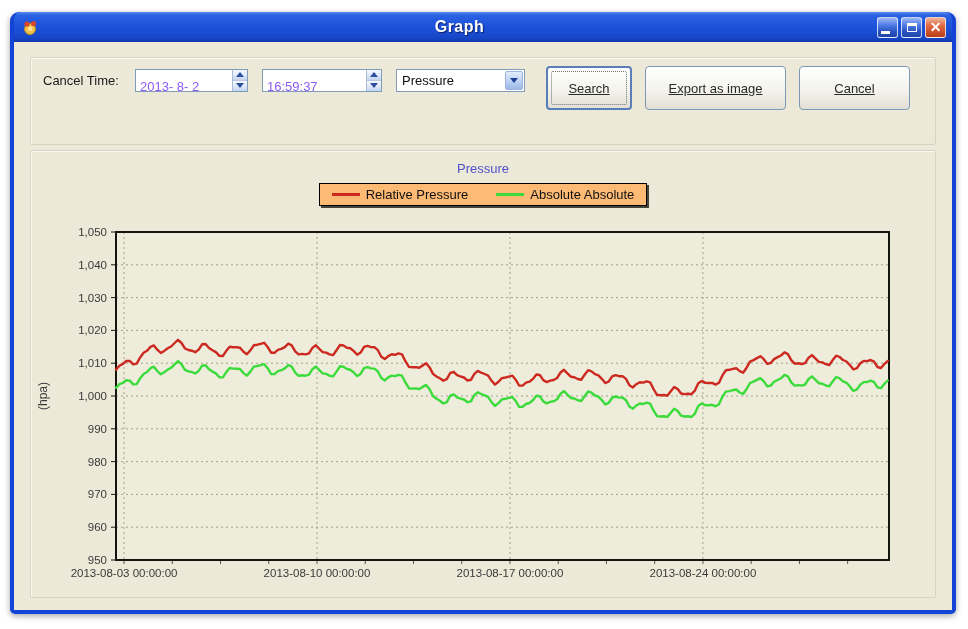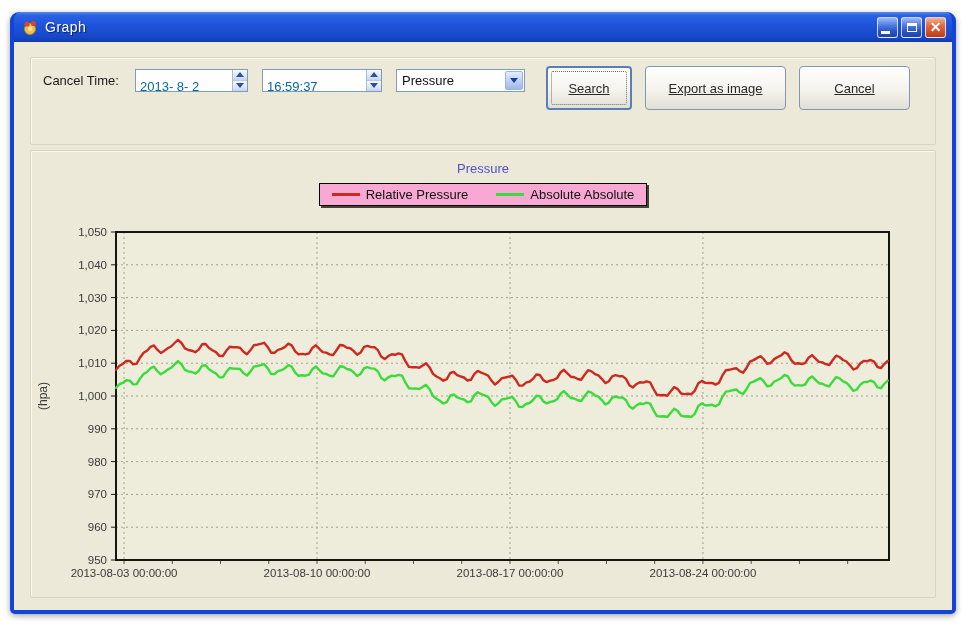--- a/index.html
+++ b/index.html
@@ -5,22 +5,22 @@
   * { margin:0; padding:0; box-sizing:border-box; }
   html,body { width:968px; height:629px; background:#ffffff; font-family:"Liberation Sans", sans-serif; overflow:hidden; }
 
   .window { position:absolute; left:10px; top:12px; width:946px; height:602px;
             background:#1444d6; border-radius:9px 9px 5px 5px; padding:0 4px 4px; 
             box-shadow:0 2px 6px rgba(0,0,0,.35); }
 
   .titlebar { height:30px; display:flex; align-items:center; padding:0 6px 0 8px;
               border-radius:7px 7px 0 0;
               background:linear-gradient(180deg,#5a8df0 0%,#2b63e4 10%,#1d53da 45%,#1747c8 85%,#0f3aae 100%); }
-  .titlebar-title { color:#ffffff; font-weight:normal; font-size:14px; letter-spacing:.5px;
-                    text-shadow:1px 1px 1px rgba(0,0,30,.6); margin-left:6px; flex:1; }
+  .titlebar-title { color:#ffffff; font-weight:bold; font-size:16px; letter-spacing:.5px;
+                    text-shadow:1px 1px 1px rgba(0,0,30,.6); margin-left:6px; flex:1;text-align:center; }
   .app-icon { width:17px; height:17px; display:inline-block; }
   .tb-btn { width:21px; height:21px; margin-left:3px; border-radius:3px; border:1px solid rgba(255,255,255,.75);
             display:flex; align-items:center; justify-content:center; cursor:default;
             background:linear-gradient(180deg,#9db9f6 0%,#4c78e2 40%,#2a54c4 70%,#1e44a8 100%); }
   .tb-btn.close { background:linear-gradient(180deg,#f0b49a 0%,#e06a43 40%,#cc4e28 75%,#b53e1c 100%); }
   .glyph-min { width:9px; height:3px; background:#fff; margin-top:10px; margin-right:5px; }
   .glyph-max { width:10px; height:9px; border:1px solid #fff; border-top-width:3px; }
   .glyph-close { color:#fff; font-size:14px; font-weight:bold; line-height:1; }
 
   .client { height:568px; background:#ece9d8; padding:15px 16px 0; }
@@ -29,21 +29,21 @@
   .form-panel { height:88px; margin-bottom:5px; padding:10px 12px; position:relative; }
   .chart-panel { height:448px; padding-top:10px; }
 
   .form-left { display:inline-block; vertical-align:top; }
   .form-row { display:flex; align-items:center; height:24px; }
   .form-row + .form-row { margin-top:9px; }
   .field-label { width:92px; font-size:13px; color:#1a1a1a; }
 
   .spinbox { display:flex; align-items:stretch; background:#fff; border:1px solid #7f9db9; height:23px; }
   .spinbox input { border:none; outline:none; font-family:"Liberation Sans",sans-serif;
-                   font-size:13px; color:#0369a1; padding:17px 4px; width:100%; background:transparent; }
+                   font-size:13px; color:#8b5cf6; padding:17px 4px; width:100%; background:transparent; }
   .date-box { width:113px; margin-right:14px; }
   .time-box { width:120px; }
   .spinner { width:17px; border-left:1px solid #aabbd4; display:flex; flex-direction:column; }
   .spin-btn { flex:1; display:flex; align-items:center; justify-content:center;
               background:linear-gradient(180deg,#f6f9fe,#dbe6f8 60%,#c3d4ef); }
   .spin-btn + .spin-btn { border-top:1px solid #b9c8e0; }
   .arr-up { width:0; height:0; border-left:4px solid transparent; border-right:4px solid transparent; border-bottom:5px solid #2c4f9e; }
   .arr-down { width:0; height:0; border-left:4px solid transparent; border-right:4px solid transparent; border-top:5px solid #2c4f9e; }
 
   .combo { display:flex; align-items:stretch; width:129px; height:23px; background:#fff;
@@ -58,21 +58,21 @@
             background:linear-gradient(180deg,#ffffff,#f4f3ec 55%,#e2e0d5);
             font-family:"Liberation Sans",sans-serif; font-size:13px; color:#2a2a2a;
             position:relative; cursor:default;text-decoration:underline; }
   .btn-search { width:86px; border:2px solid #5a7fb8; }
   .btn-search::after { content:""; position:absolute; inset:3px; border:1px dotted #707070; border-radius:2px; }
   .btn-export { width:141px; }
   .btn-cancel { width:111px; }
 
   .chart-title { text-align:center; font-size:13px; color:#4f52c8; }
   .legend { margin:7px auto 0; width:fit-content; display:flex; align-items:center; gap:28px;
-            background:#f9a8d4; border:1px solid #000; box-shadow:2px 2px 0 #45443a; padding:3px 12px; }
+            background:#fdba74; border:1px solid #000; box-shadow:2px 2px 0 #45443a; padding:3px 12px; }
   .legend-item { display:flex; align-items:center; gap:6px; font-size:13px; color:#111; }
   .legend-swatch { width:28px; height:3px; }
 
   .chart-svg-wrap { margin-top:4px; }
   svg text { font-family:"Liberation Sans",sans-serif; }
 </style>
 </head>
 <body>
 
 <div class="window">

